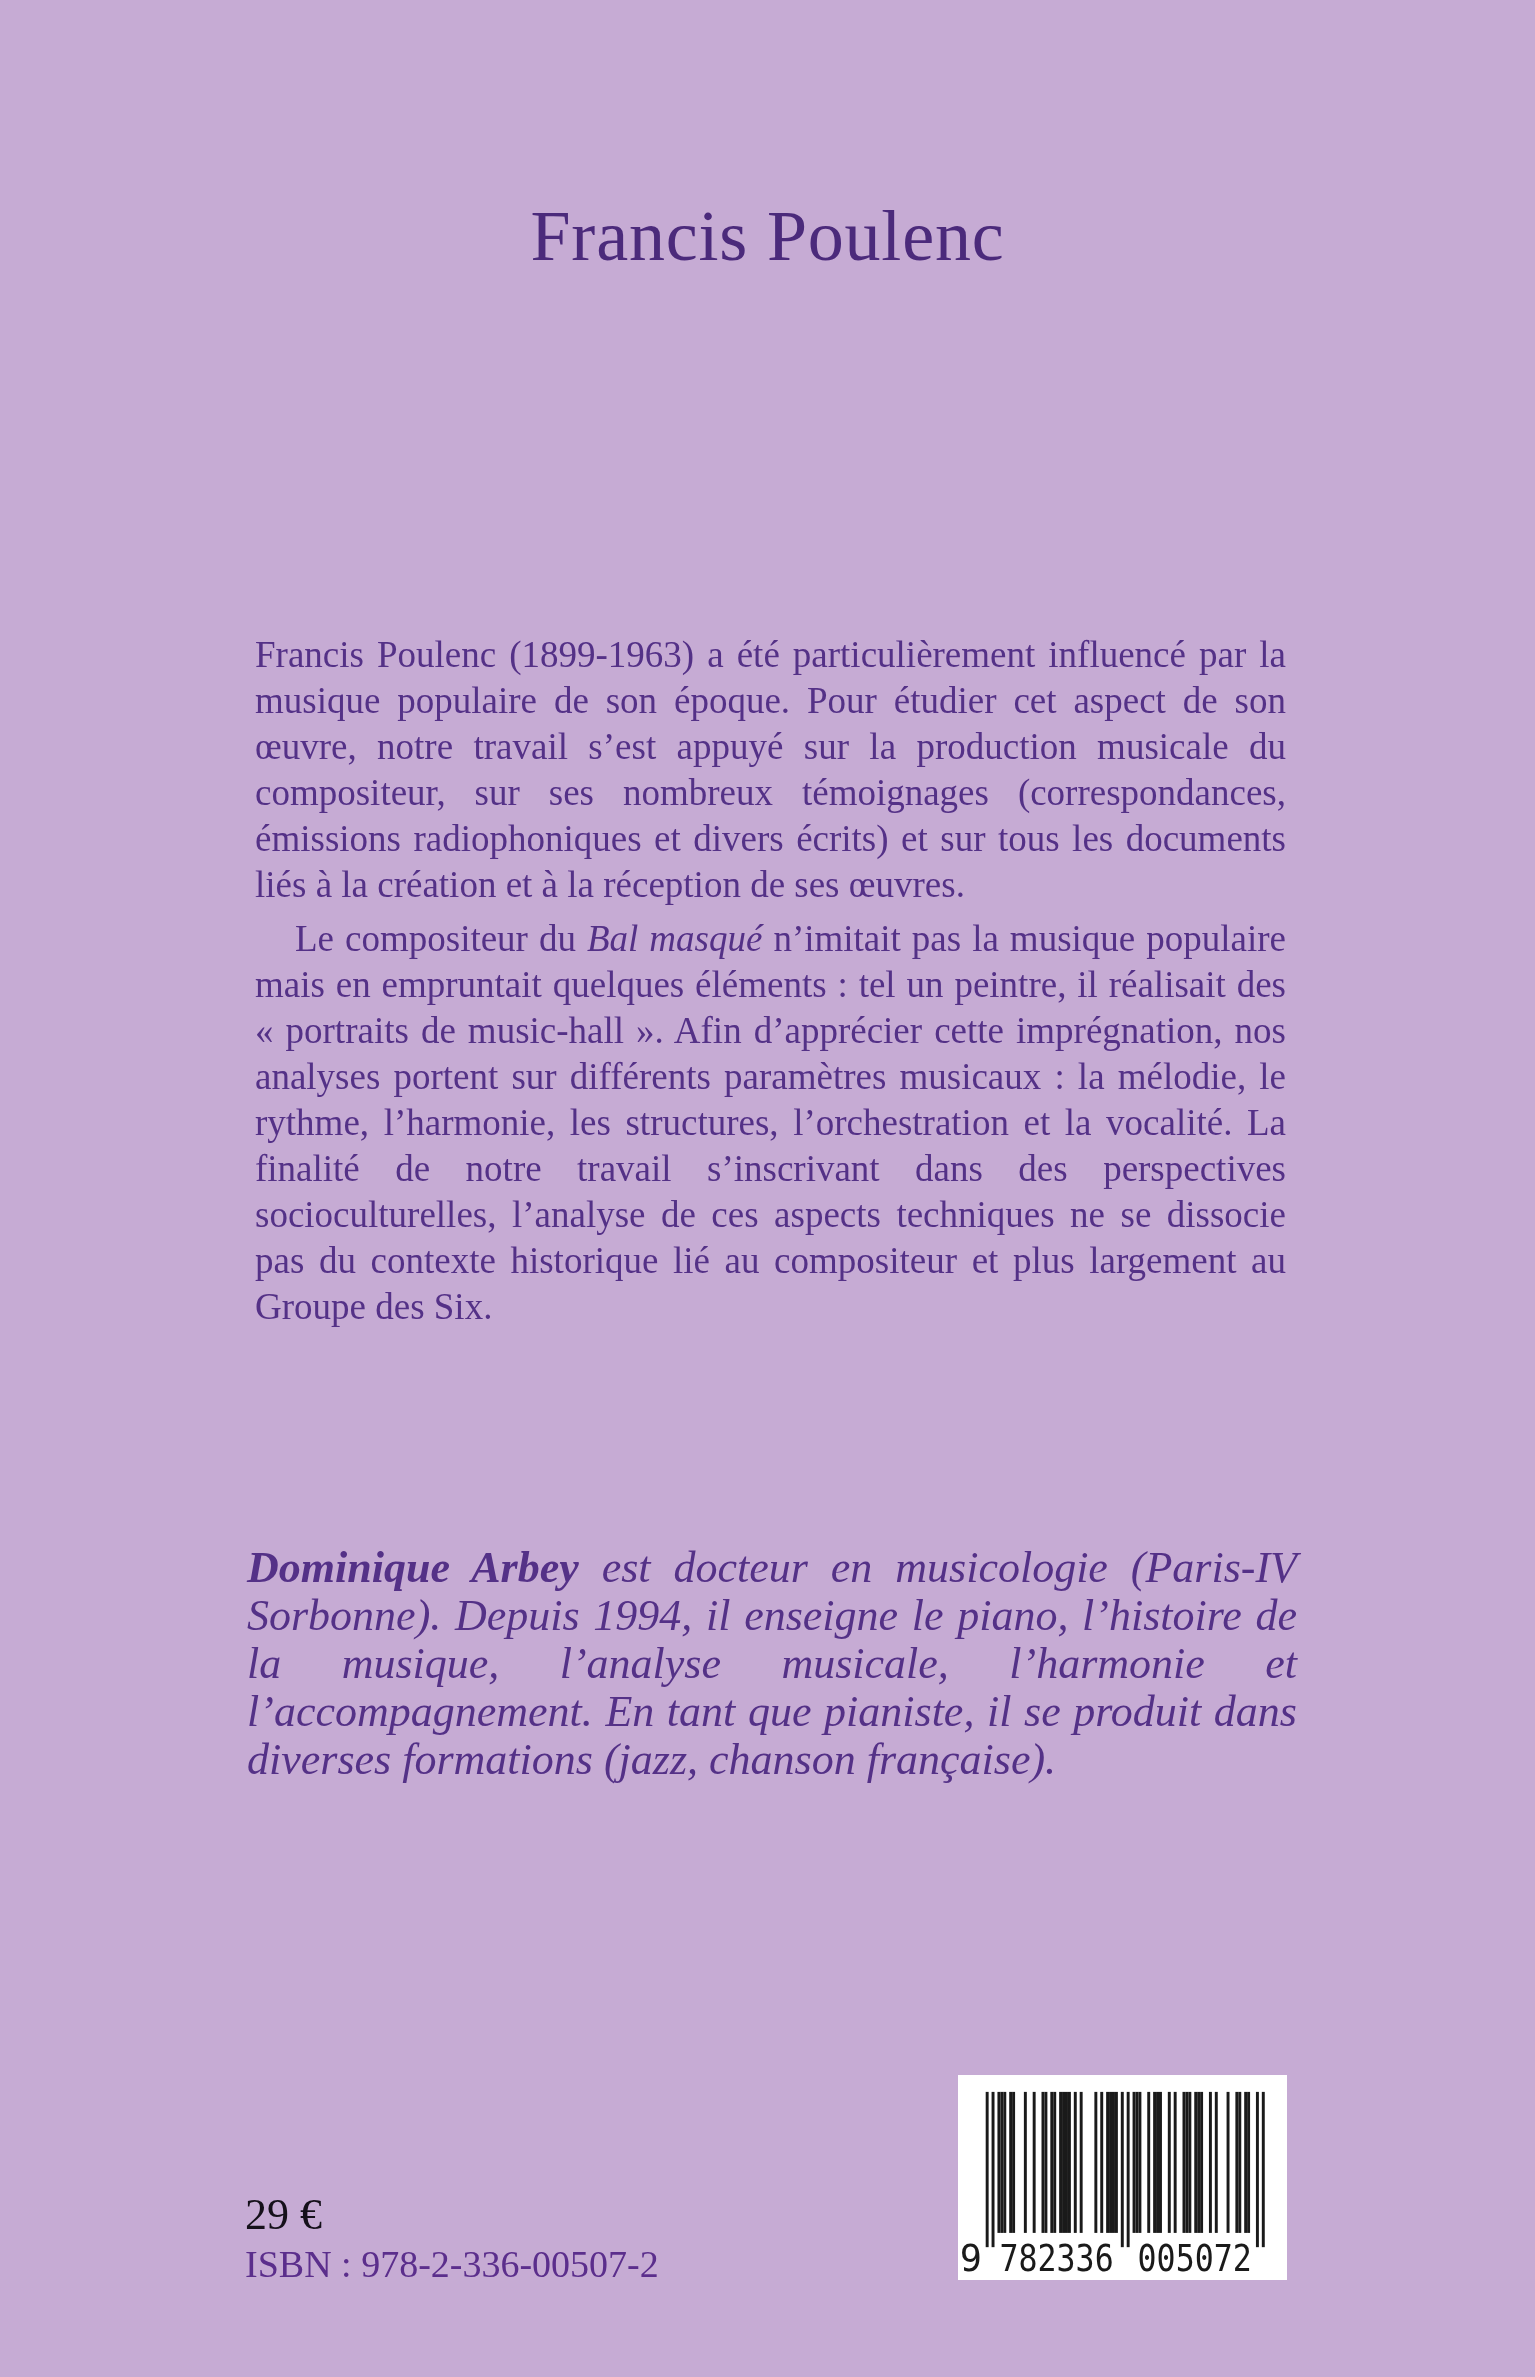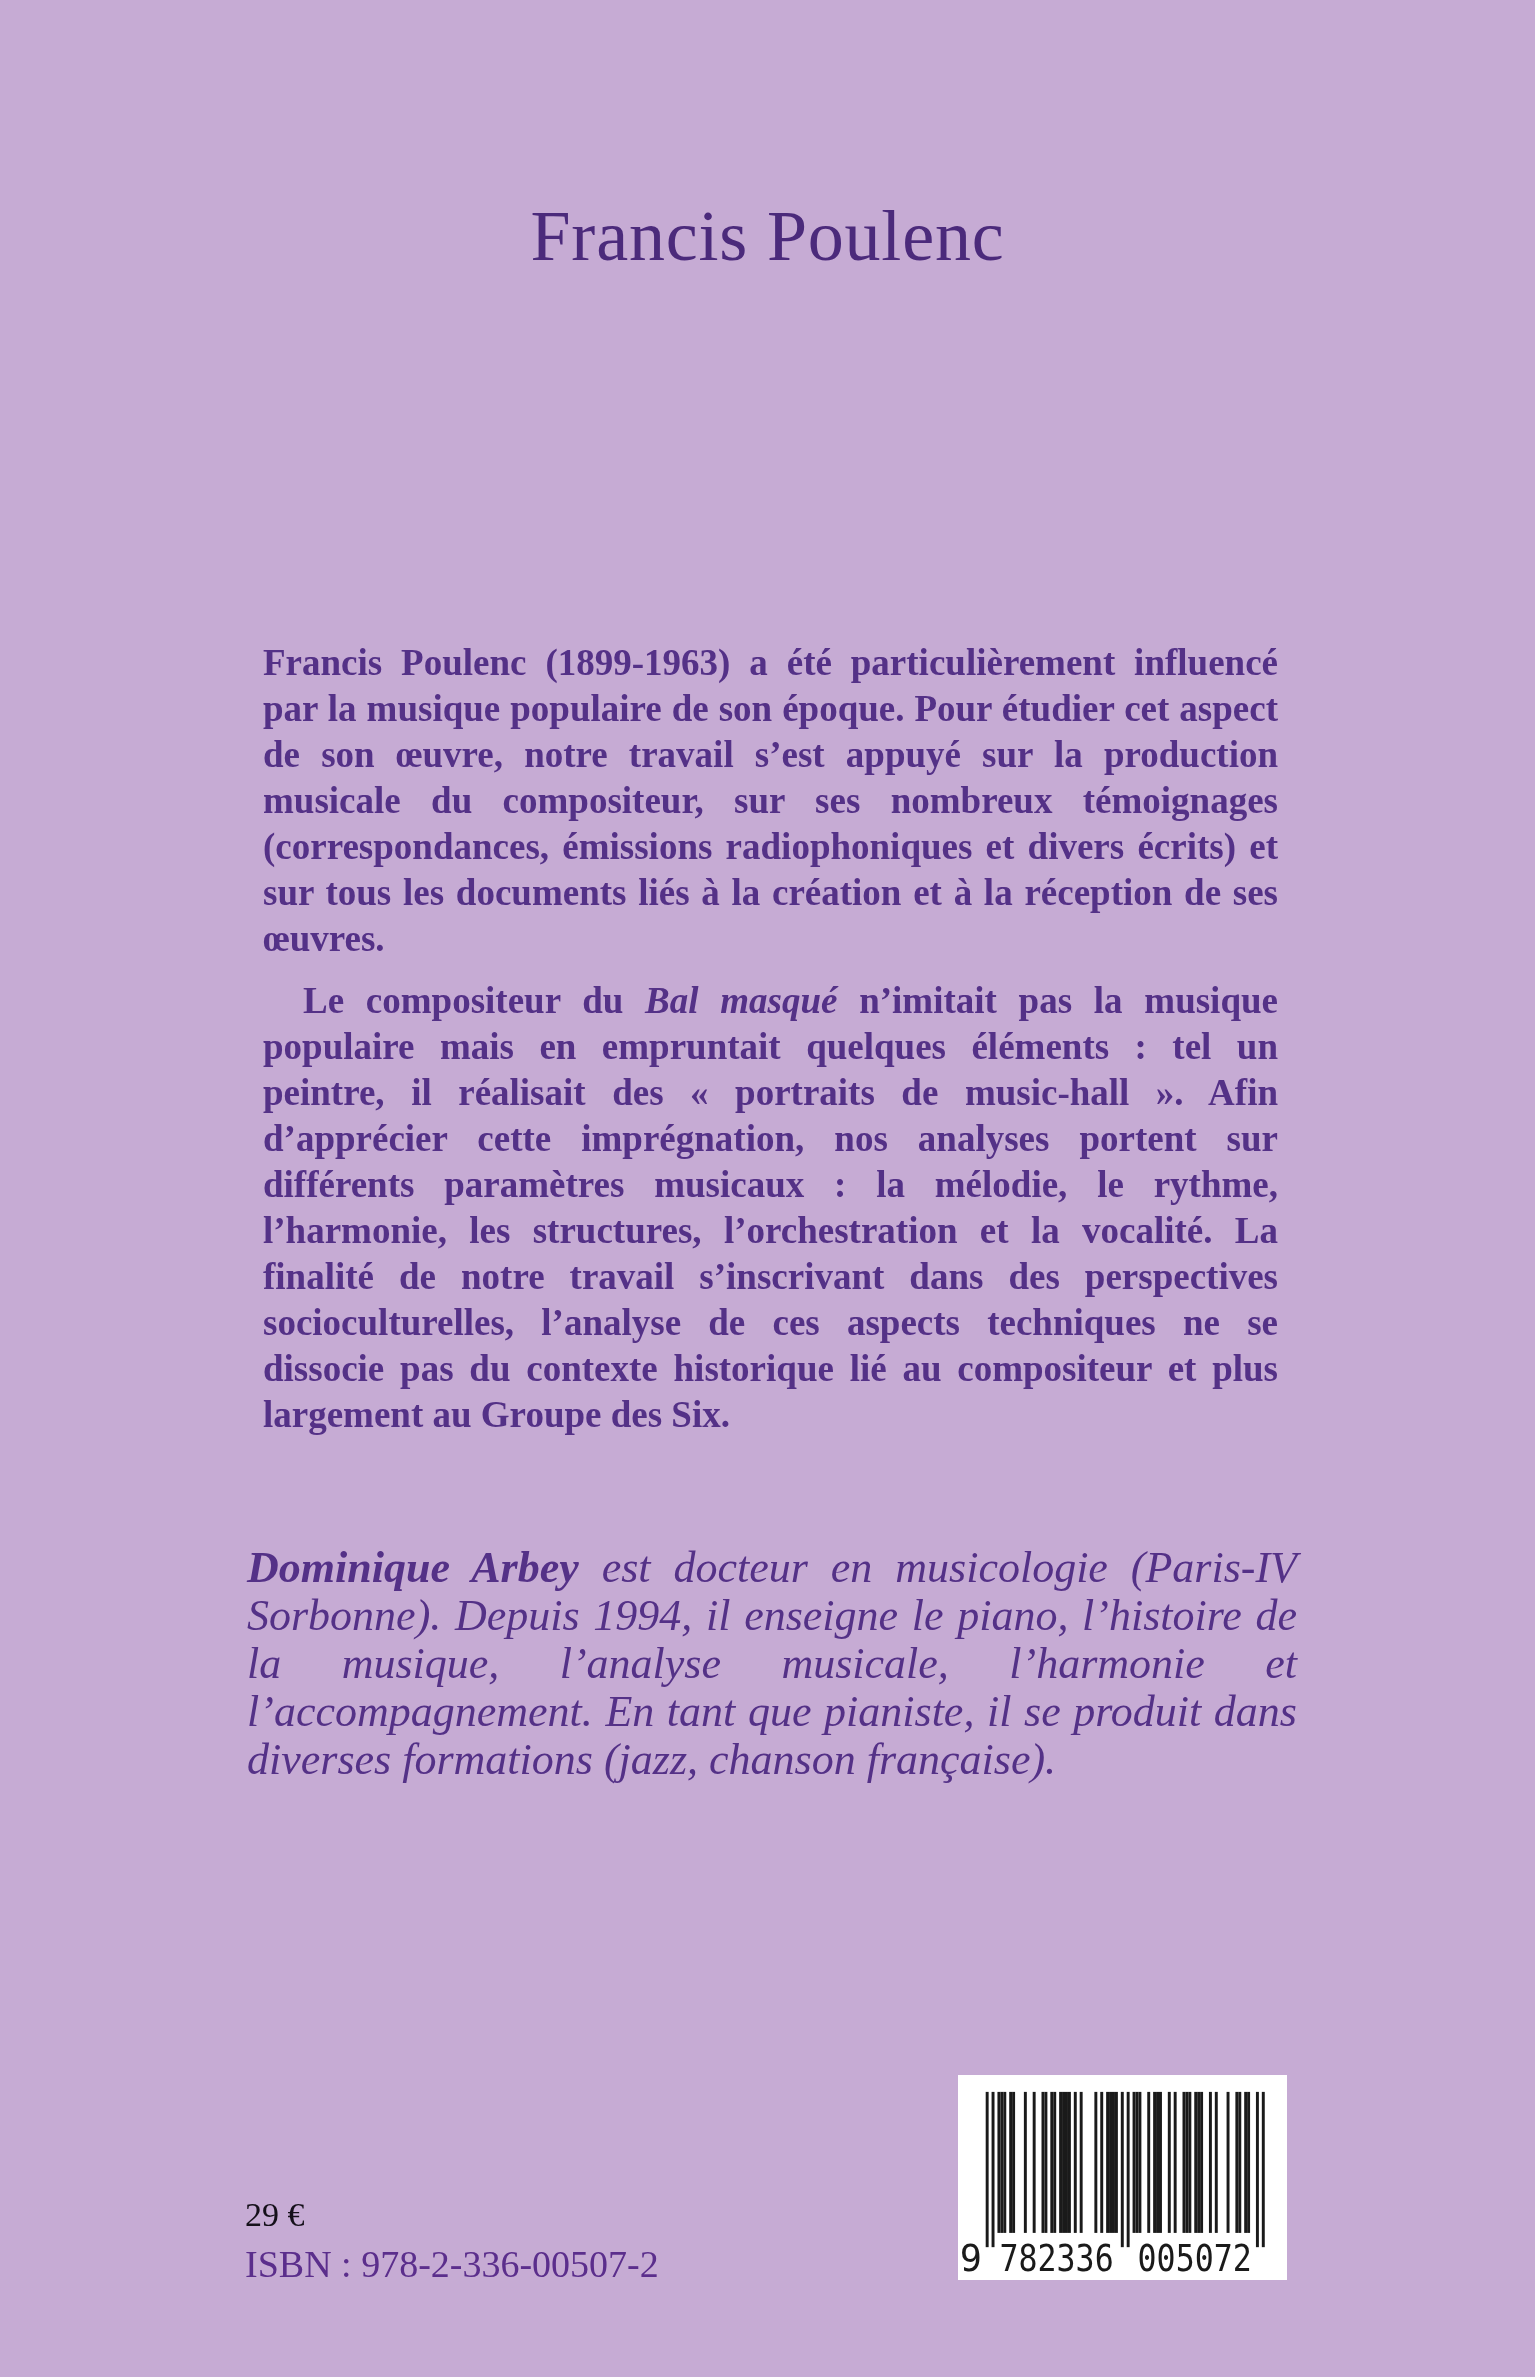--- a/index.html
+++ b/index.html
@@ -23,39 +23,39 @@
     letter-spacing: 0.8px;
   }
   .synopsis {
     position: absolute;
     top: 624px; left: 247px; width: 1047px;
     color: var(--body, #543187);
     font-size: 37px;
     line-height: 46px;
     text-align: justify;
   }
-  .synopsis p { margin: 16px; font-weight: bold; }
+  .synopsis p { margin: 8px; }
   .synopsis p.indent { text-indent: 40px; }
   .work-title { font-style: italic; }
   .bio {
     position: absolute;
     top: 1544px; left: 247px; width: 1050px;
     color: var(--body, #543187);
     font-size: 44px;
     line-height: 48px;
     font-style: italic;
     text-align: justify;
   }
   .bio p { margin: 0; }
   .bio-name { font-weight: bold; }
   .price {
     position: absolute;
     left: 245px; top: 2196px;
     color: var(--price, #15101a);
-    font-size: 34px;
+    font-size: 44px;
     line-height: 37px;
   }
   .isbn {
     position: absolute;
     left: 245px; top: 2243px;
     color: var(--isbn, #5b2e8c);
     font-size: 38px;
     line-height: 42px;
   }
   .barcode-box {

